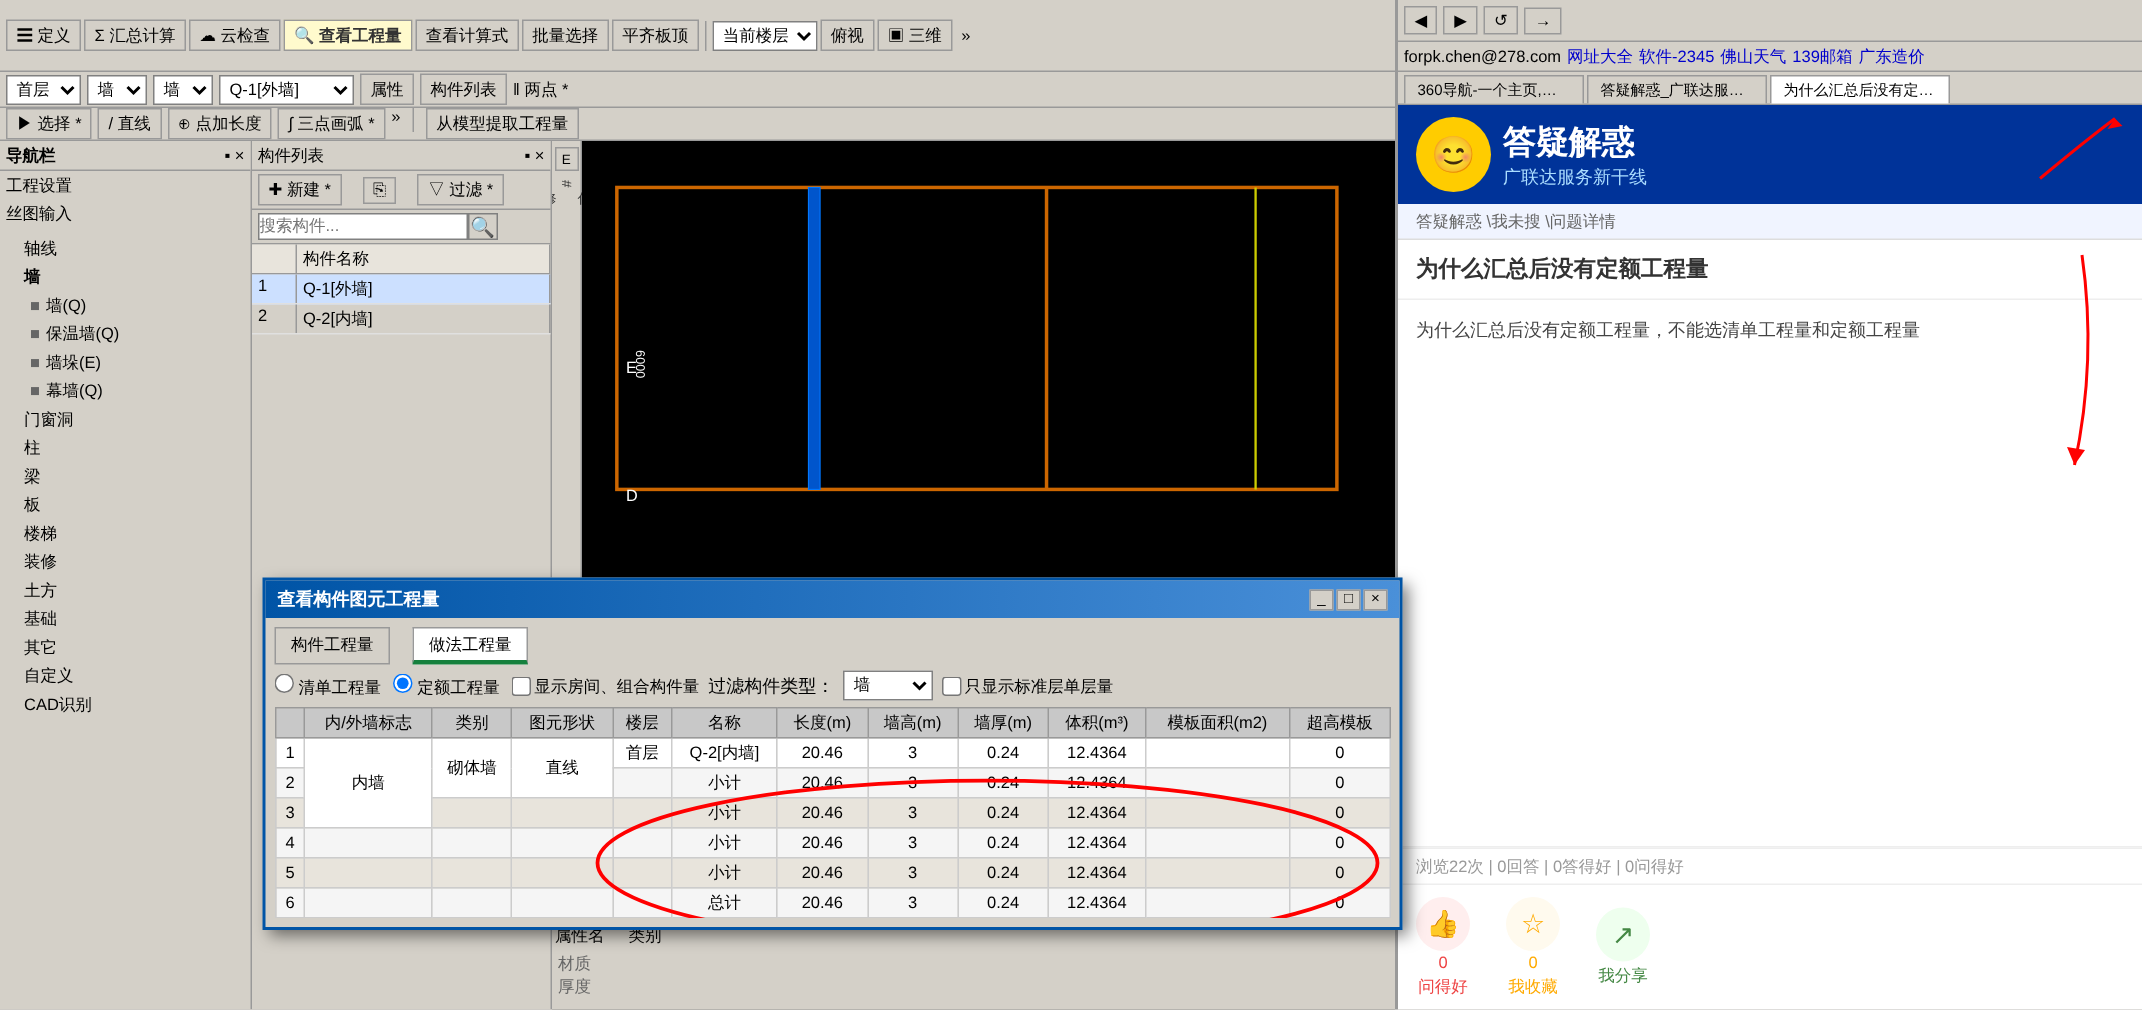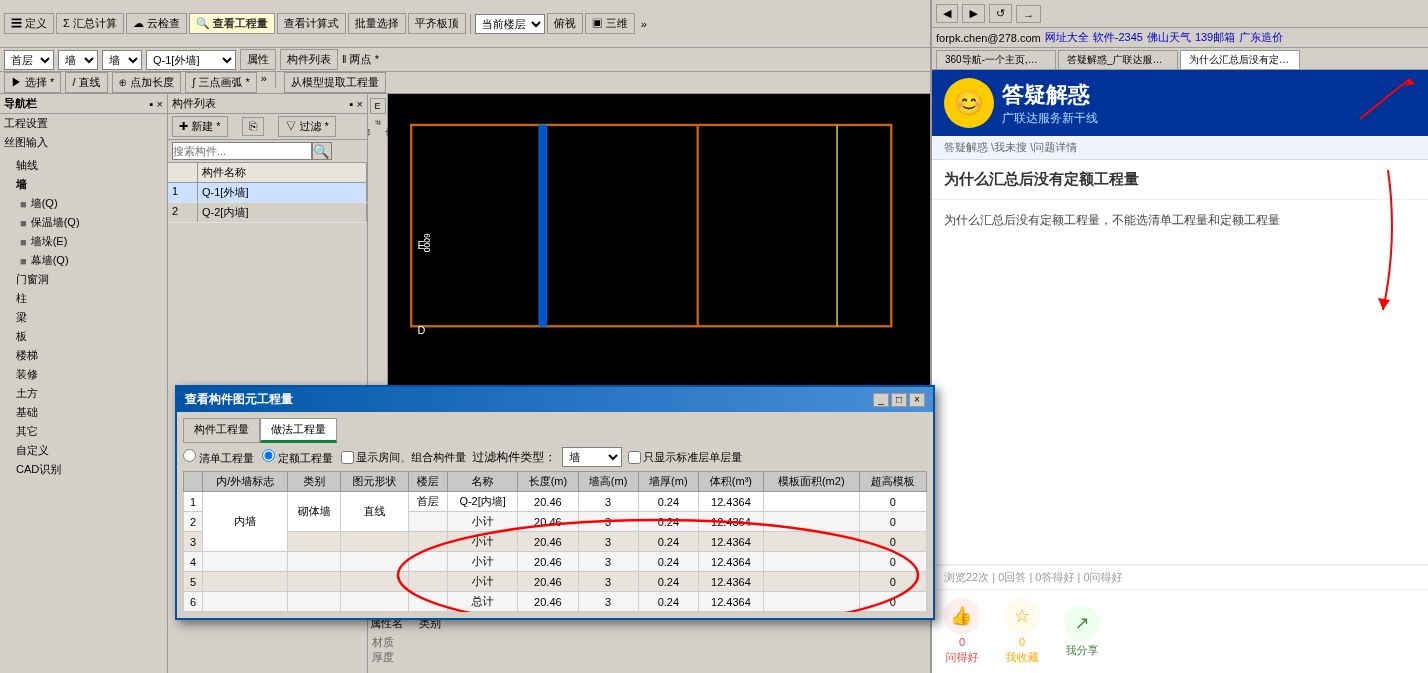--- a/index.html
+++ b/index.html
@@ -56,21 +56,21 @@
     
     .modal-overlay { position: absolute; top: 0; left: 0; right: 0; bottom: 0; z-index: 100; }
     .modal { position: absolute; top: 385px; left: 175px; width: 760px; background: #d4d0c8; border: 2px solid #0054a6; box-shadow: 4px 4px 10px rgba(0,0,0,0.5); }
     .modal-titlebar { background: linear-gradient(to right, #0054a6, #4a90d9); color: white; padding: 4px 8px; display: flex; align-items: center; justify-content: space-between; cursor: move; }
     .modal-title { font-size: 12px; font-weight: bold; }
     .modal-controls { display: flex; gap: 2px; }
     .modal-ctrl-btn { width: 16px; height: 14px; background: #d4d0c8; border: 1px solid #999; cursor: pointer; font-size: 10px; display: flex; align-items: center; justify-content: center; }
     .modal-body { padding: 6px; }
 
     
-    .modal-tabs { display: flex; gap: 0; margin-bottom: 4px; }
+    .modal-tabs { display: flex; gap: 15px; margin-bottom: 4px; }
     .modal-tab { padding: 3px 10px; border: 1px solid #999; background: #d4d0c8; cursor: pointer; font-size: 11px; }
     .modal-tab.active { background: white; border-bottom: 3px solid #15803d; }
 
     
     .radio-row { display: flex; align-items: center; gap: 8px; margin-bottom: 4px; }
     .radio-label { font-size: 11px; }
     .filter-row { display: flex; align-items: center; gap: 6px; margin-bottom: 4px; }
     .filter-select { height: 20px; border: 1px solid #808080; background: white; font-size: 11px; padding: 0 2px; }
     .checkbox-label { font-size: 11px; display: flex; align-items: center; gap: 2px; }
 

